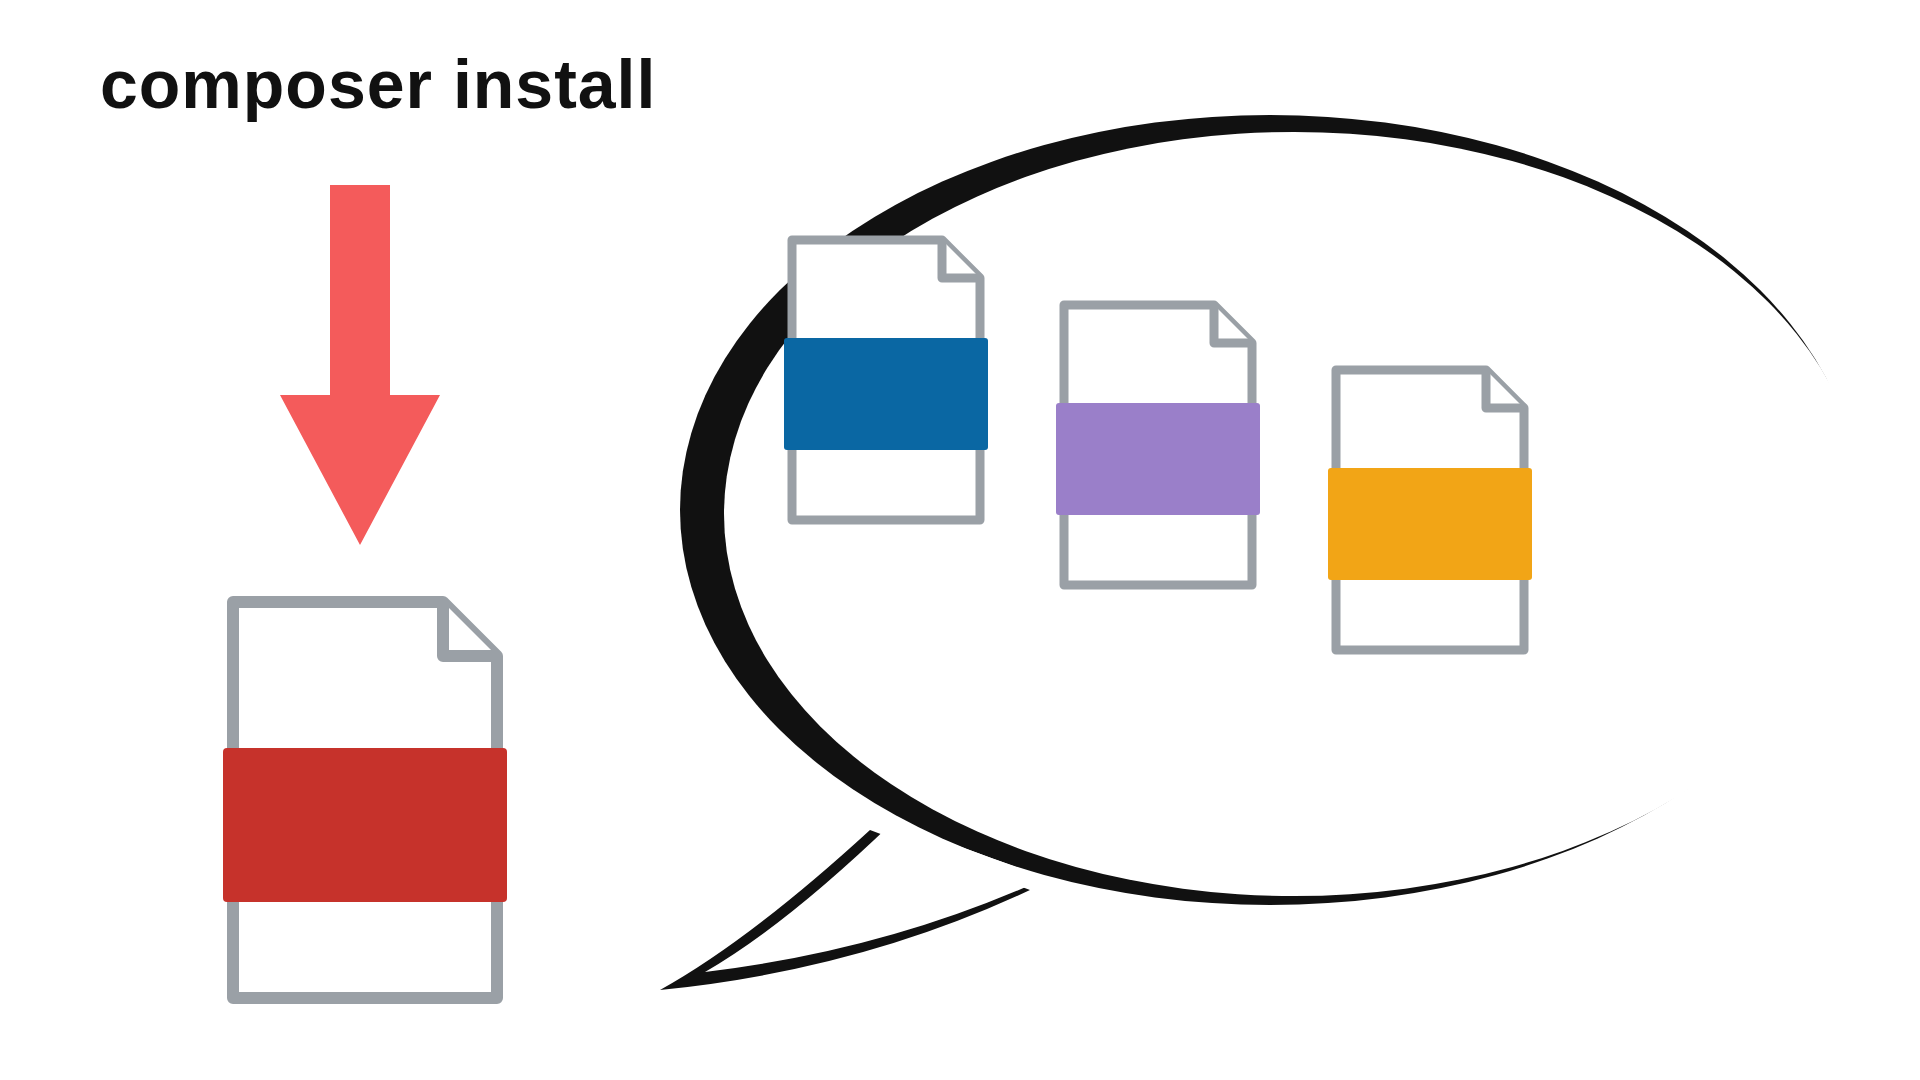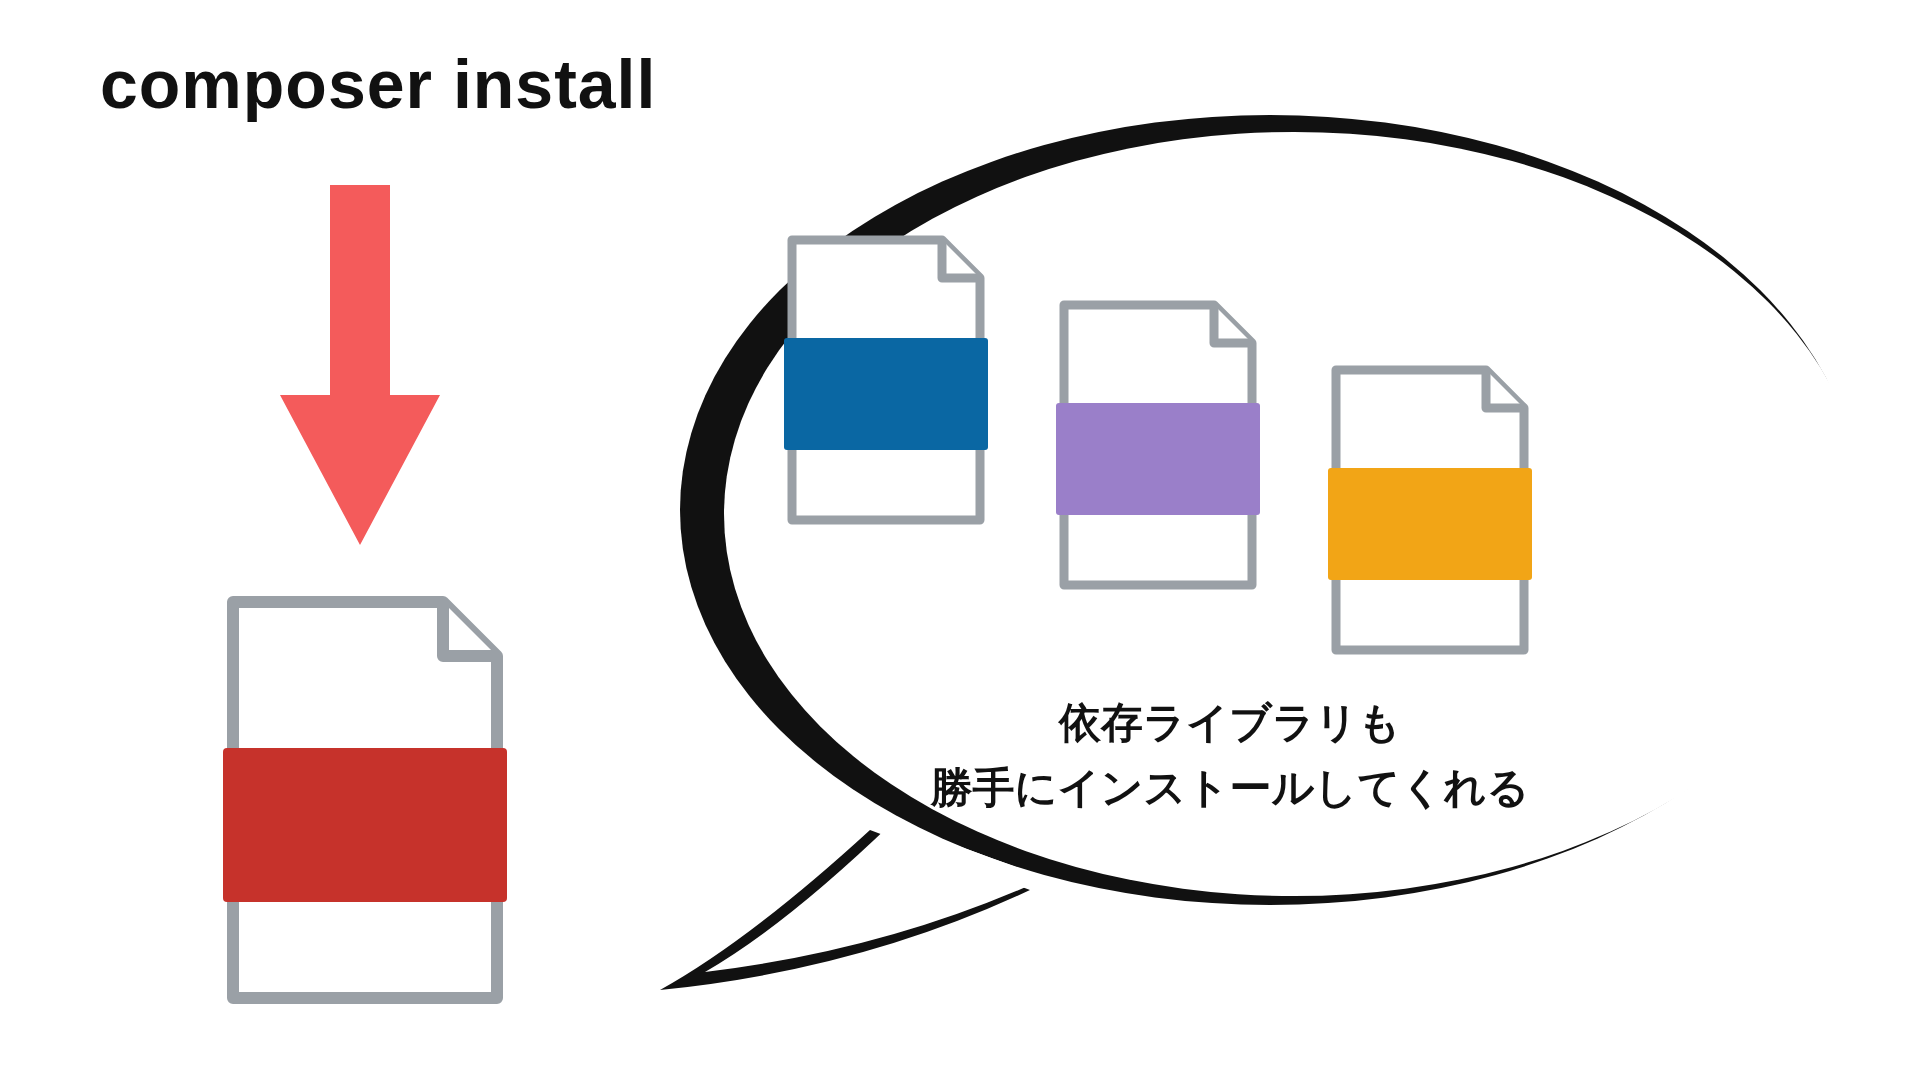--- a/index.html
+++ b/index.html
@@ -63,16 +63,15 @@
       </div>
       <div class="f3">
         <svg width="230" height="300" viewBox="0 0 230 300">
           <path d="M22 10 H172 L210 48 V290 H22 Z" fill="#ffffff" stroke="#9aa0a6" stroke-width="9" stroke-linejoin="round"></path>
           <path d="M172 10 V48 H210" fill="#ffffff" stroke="#9aa0a6" stroke-width="9" stroke-linejoin="round"></path>
           <rect x="14" y="108" width="204" height="112" fill="#f2a516" rx="3"></rect>
         </svg>
       </div>
     </div>
 
-    <div class="bubble-caption">依存ライブラリも<br>勝手にインストールしてくれる</div>
   </div>
 
 </div>
 
 </body></html>

